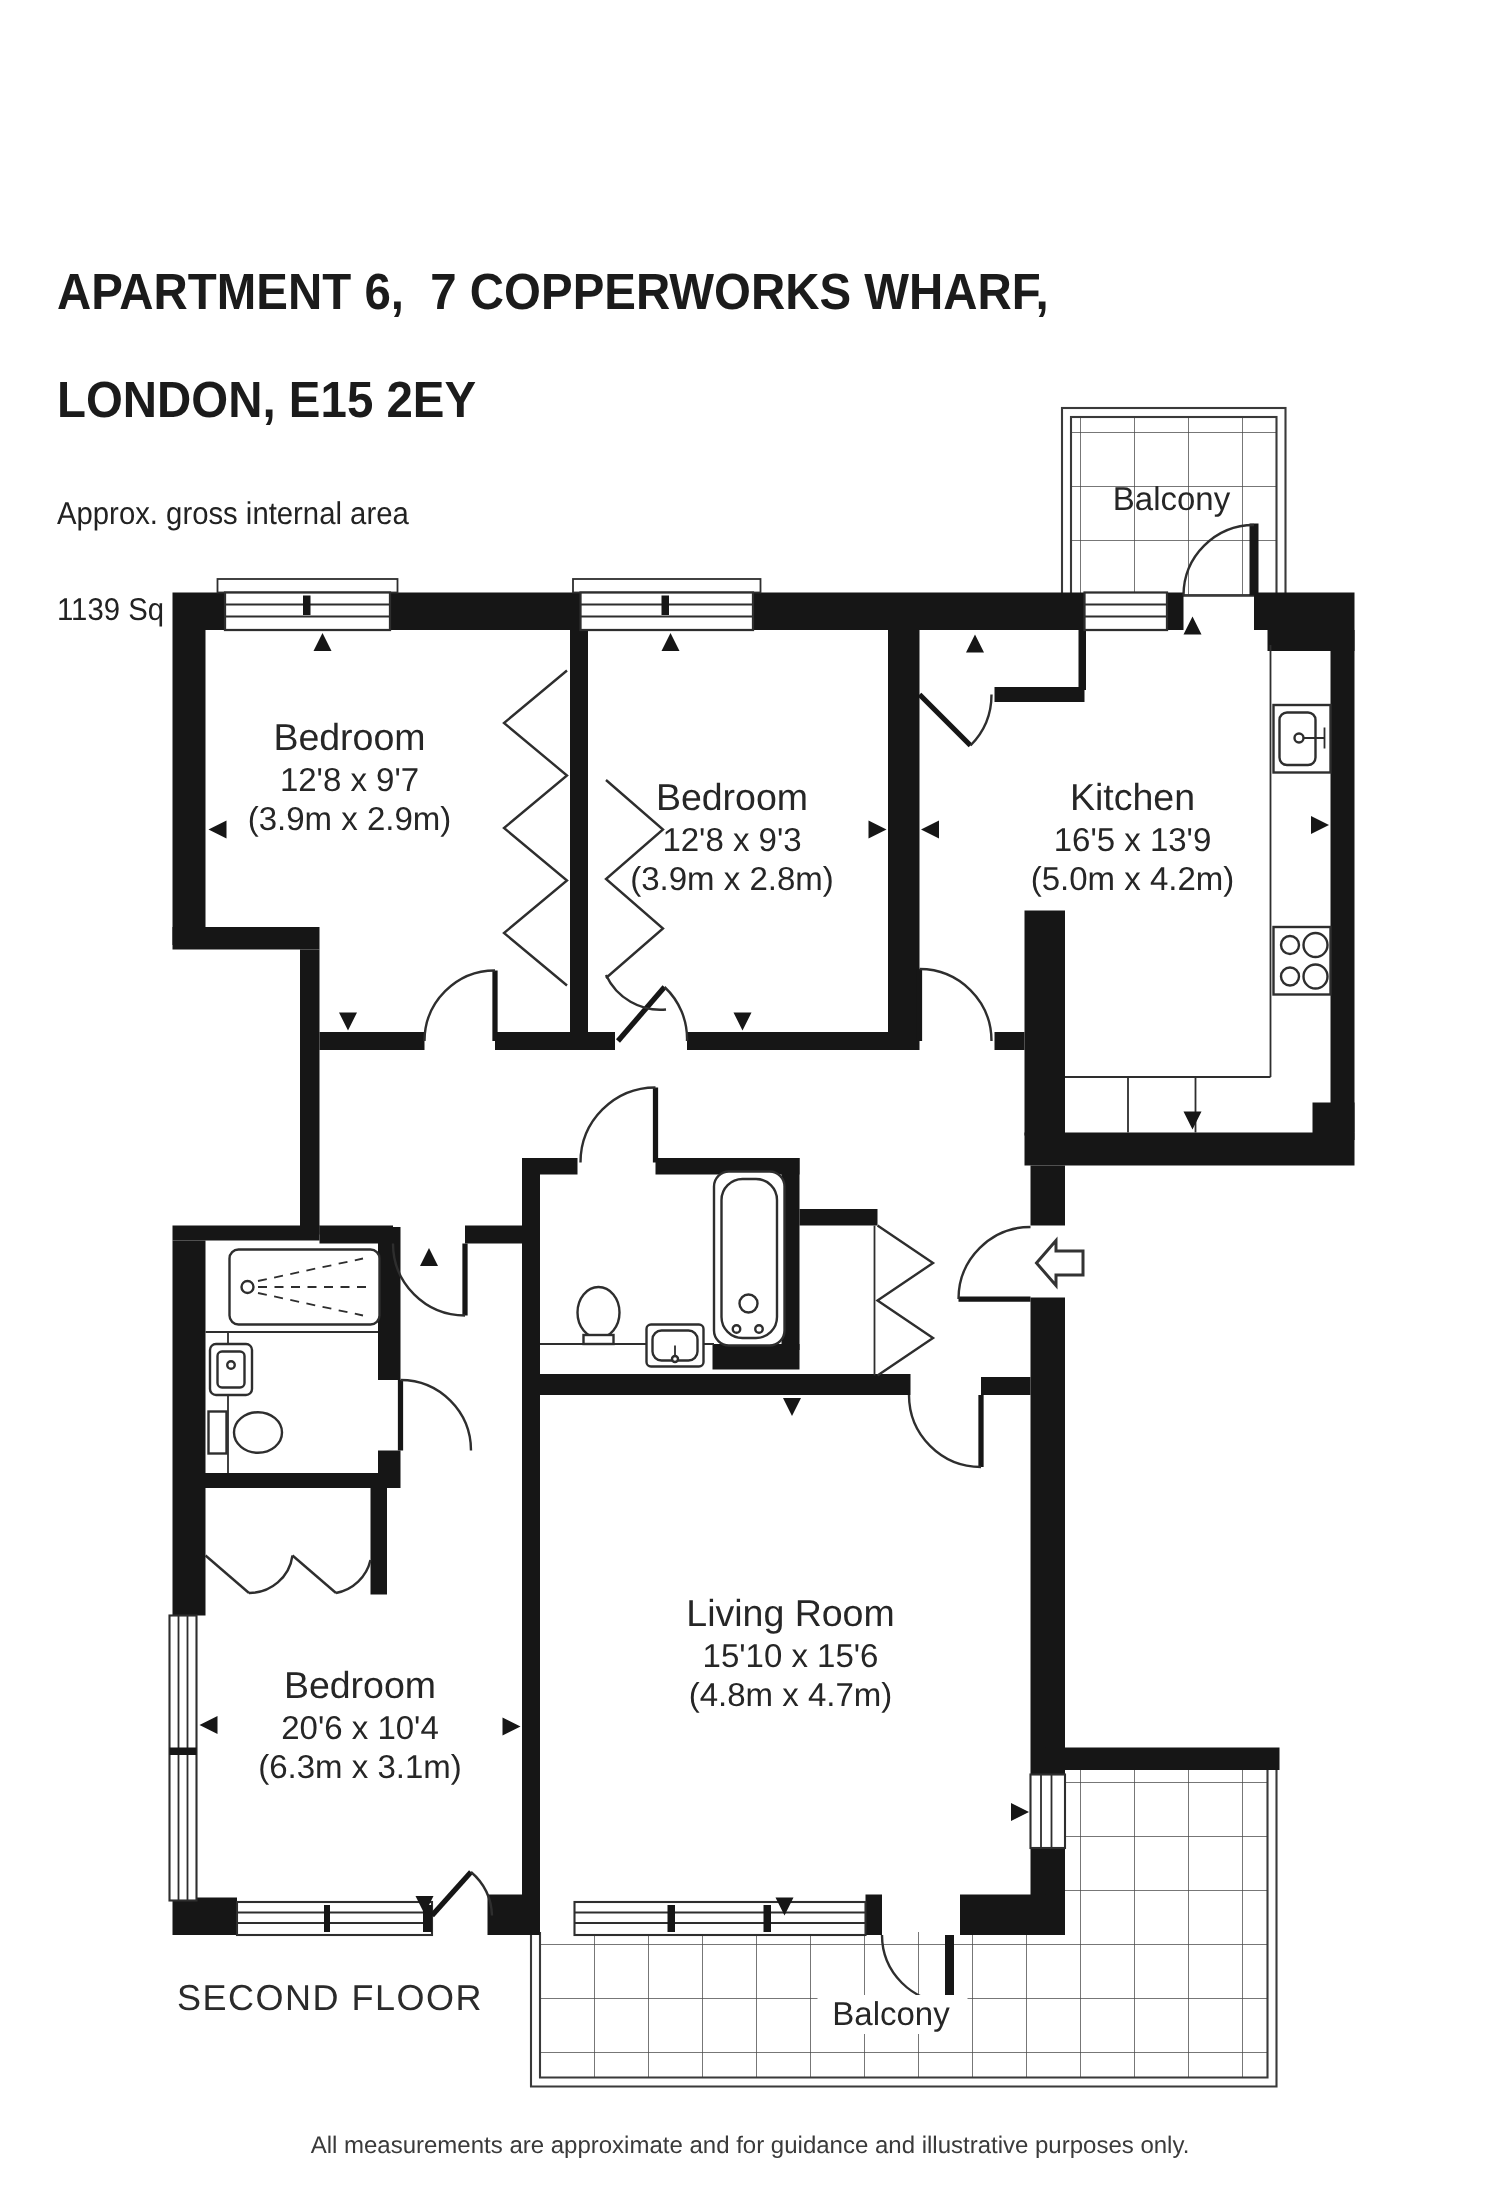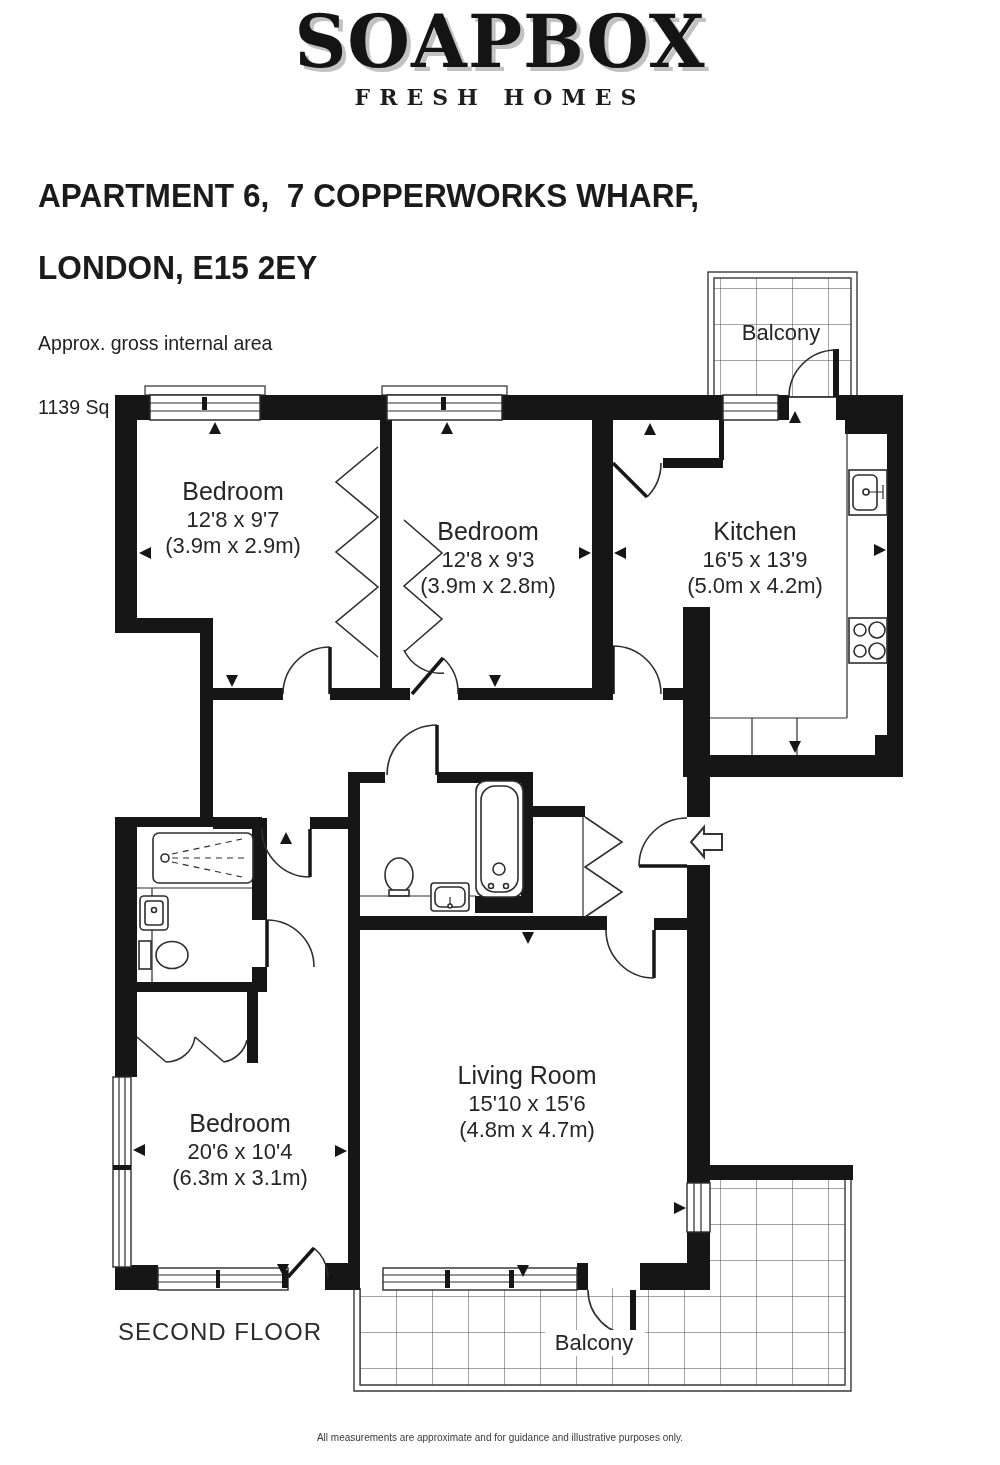--- a/index.html
+++ b/index.html
@@ -11,21 +11,21 @@
         letter-spacing:1px;color:#141414;text-shadow:4px 4px 0 var(--logo_shadow,#c2c2c2);}
   .tagline{font-family:"DejaVu Serif",serif;font-size:22px;letter-spacing:9px;
            color:#1d1d1d;margin-top:6px;font-weight:600;}
   .address-block{position:absolute;top:141px;left:38px;white-space:pre-wrap;
                  transform:scaleX(0.93);transform-origin:left top;}
   .addr{font-size:34px;font-weight:bold;line-height:1.07;color:#1b1b1b;letter-spacing:0;}
   .area-label{font-size:21px;color:#222;margin-top:9px;}
   .area-value{font-size:21px;color:#222;margin-top:4px;}
   
   .footer{position:absolute;top:1422px;left:0;width:100%;text-align:center;
-          font-size:10px;color:#3a3a3a;margin-top:10px;}
+          font-size:16px;color:#3a3a3a;}
   
   svg.plan{position:absolute;left:0;top:0;width:1000px;height:1465px;}
   .wall{fill:var(--wall,#161616);}
   .white{fill:#ffffff;}
   .thin{stroke:var(--line,#2e2e2e);stroke-width:1.6;fill:none;}
   .thin2{stroke:var(--line,#2e2e2e);stroke-width:1.2;fill:none;}
   .leaf{stroke:var(--wall,#161616);stroke-width:3.5;fill:none;}
   .fix{stroke:var(--line,#2e2e2e);stroke-width:1.6;fill:#ffffff;}
   .dash{stroke:var(--line,#2e2e2e);stroke-width:1.2;fill:none;stroke-dasharray:6 5;}
   .arrow{fill:var(--wall,#161616);}
@@ -34,24 +34,20 @@
   .lbl{font-family:"Liberation Sans",sans-serif;font-size:25px;fill:var(--text,#262626);text-anchor:middle;}
   .dim{font-size:22px;}
   .balc-lbl{font-family:"Liberation Sans",sans-serif;font-size:22px;fill:var(--text,#262626);text-anchor:middle;}
   .floor-lbl{font-family:"Liberation Sans",sans-serif;font-size:24px;letter-spacing:1px;fill:#2b2b2b;}
 </style>
 </head>
 <body>
 
 <div id="page">
 
-  <div class="logo-wrap">
-    <div class="logo">SOAPBOX</div>
-    <div class="tagline">FRESH HOMES</div>
-  </div>
   <div class="address-block">
     <div class="addr">APARTMENT 6,  7 COPPERWORKS WHARF,</div>
     <div class="addr">LONDON, E15 2EY</div>
     <div class="area-label">Approx. gross internal area</div>
     <div class="area-value">1139 Sq Ft. / 105.8 Sq M.</div>
   </div>
 
   <svg class="plan" viewBox="0 0 1000 1465">
     <defs>
       <pattern id="grid" width="36" height="36" patternUnits="userSpaceOnUse">

